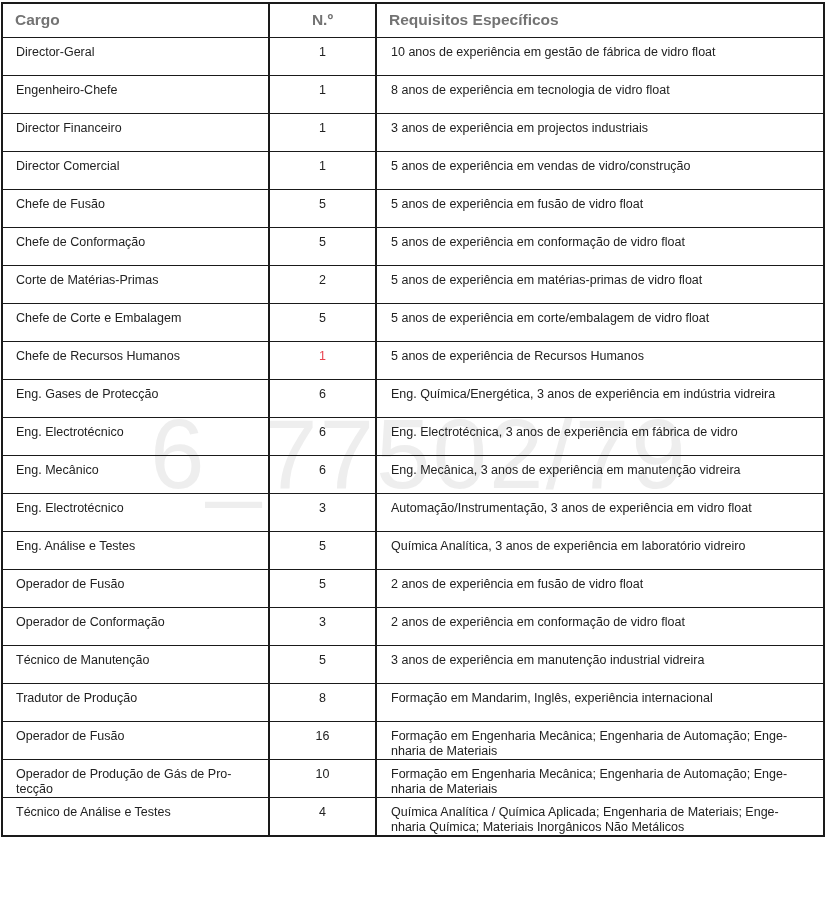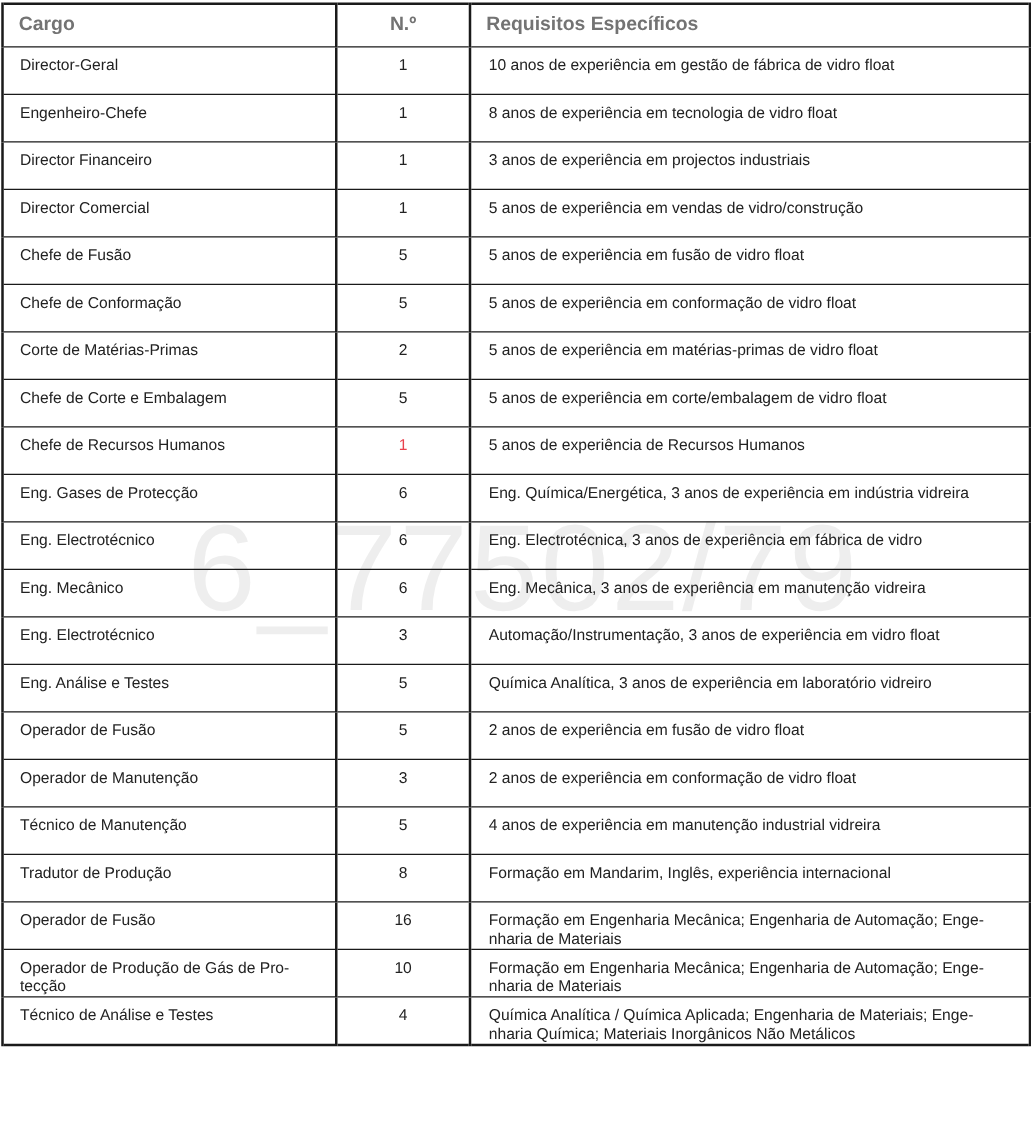--- a/index.html
+++ b/index.html
@@ -235,34 +235,34 @@
     <td class="cargo-cell">
             <div>Operador de Fusão</div>
           </td>
     <td class="num-cell">5</td>
     <td class="req-cell">
             <div>2 anos de experiência em fusão de vidro float</div>
           </td>
   </tr>
         <tr>
     <td class="cargo-cell">
-            <div>Operador de Manutenção</div>
+            <div>Operador de Conformação</div>
           </td>
     <td class="num-cell">3</td>
     <td class="req-cell">
             <div>2 anos de experiência em conformação de vidro float</div>
           </td>
   </tr>
         <tr>
     <td class="cargo-cell">
             <div>Técnico de Manutenção</div>
           </td>
     <td class="num-cell">5</td>
     <td class="req-cell">
-            <div>4 anos de experiência em manutenção industrial vidreira</div>
+            <div>3 anos de experiência em manutenção industrial vidreira</div>
           </td>
   </tr>
         <tr>
     <td class="cargo-cell">
             <div>Tradutor de Produção</div>
           </td>
     <td class="num-cell">8</td>
     <td class="req-cell">
             <div>Formação em Mandarim, Inglês, experiência internacional</div>
           </td>

